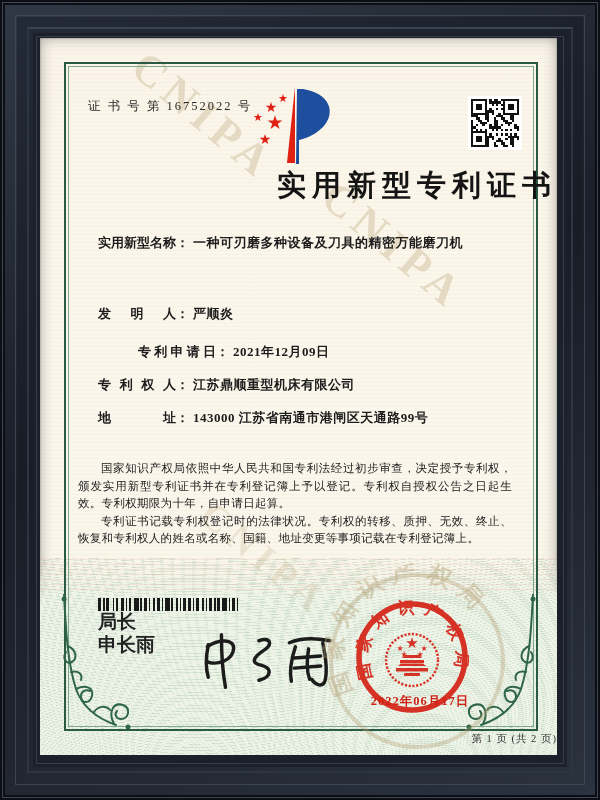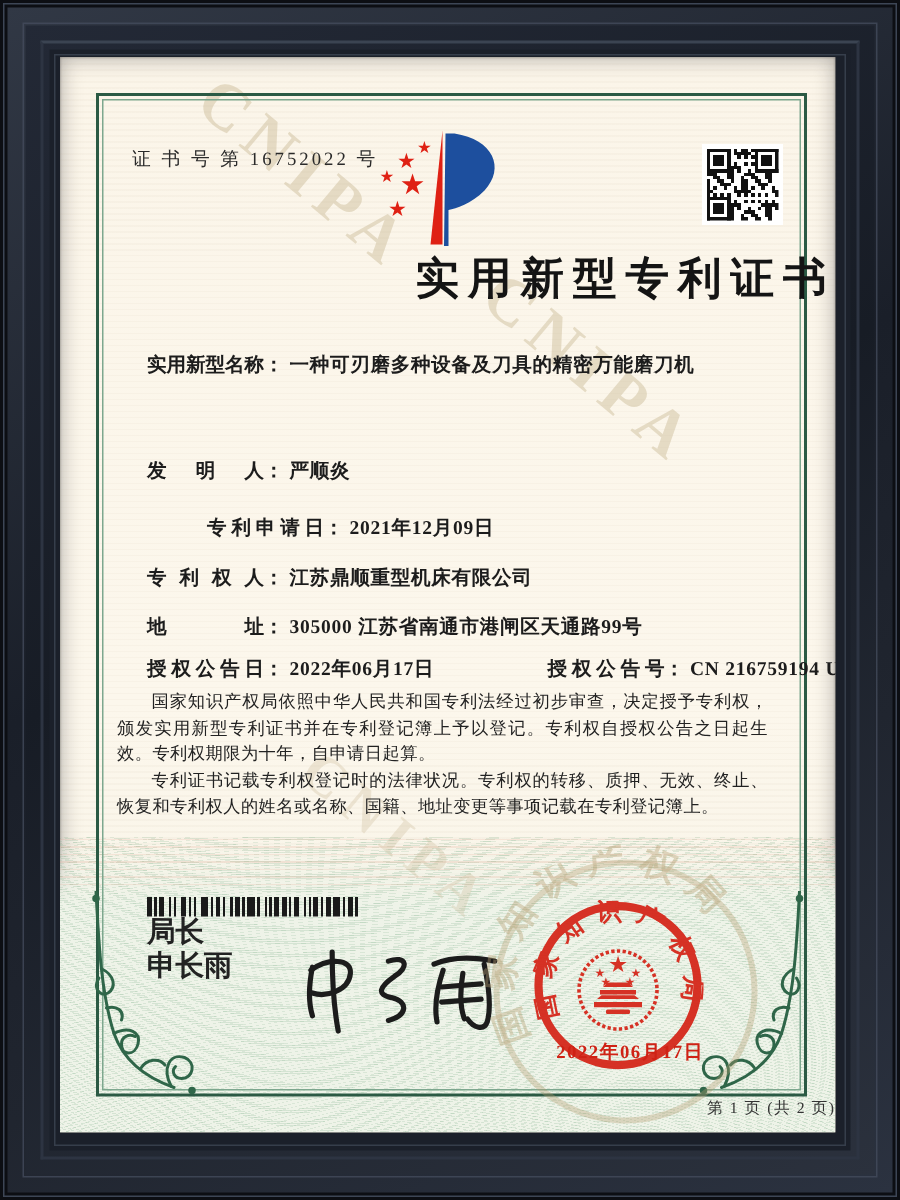--- a/index.html
+++ b/index.html
@@ -381,27 +381,21 @@
     <div class="row r1">
       <span class="lbl">发明人</span><span class="colon">：</span><span class="val">严顺炎</span>
     </div>
     <div class="row r3">
       <span class="lbl">专利申请日</span><span class="colon">：</span><span class="val">2021年12月09日</span>
     </div>
     <div class="row r4">
       <span class="lbl">专利权人</span><span class="colon">：</span><span class="val">江苏鼎顺重型机床有限公司</span>
     </div>
     <div class="row r5">
-      <span class="lbl">地址</span><span class="colon">：</span><span class="val">305000 江苏省南通市港闸区天通路99号</span>
-    </div>
-    <div class="row r6">
-      <span class="lbl">授权公告日</span><span class="colon">：</span><span class="val">2022年06月17日</span>
-      <span class="pair2">
-        <span class="lbl">授权公告号</span><span class="colon">：</span><span class="val">CN 216759194 U</span>
-      </span>
+      <span class="lbl">地址</span><span class="colon">：</span><span class="val">143000 江苏省南通市港闸区天通路99号</span>
     </div>
 
     <div class="body-text">
       <p>国家知识产权局依照中华人民共和国专利法经过初步审查，决定授予专利权，颁发实用新型专利证书并在专利登记簿上予以登记。专利权自授权公告之日起生效。专利权期限为十年，自申请日起算。</p>
       <p>专利证书记载专利权登记时的法律状况。专利权的转移、质押、无效、终止、恢复和专利权人的姓名或名称、国籍、地址变更等事项记载在专利登记簿上。</p>
     </div>
 
     <svg class="barcode" id="barcode-svg" viewBox="0 0 142 13" preserveAspectRatio="none" shape-rendering="crispEdges">
         <rect x="0.00" y="0" width="3.26" height="13" fill="#1a1a1a"></rect>
         <rect x="4.90" y="0" width="1.63" height="13" fill="#1a1a1a"></rect>

